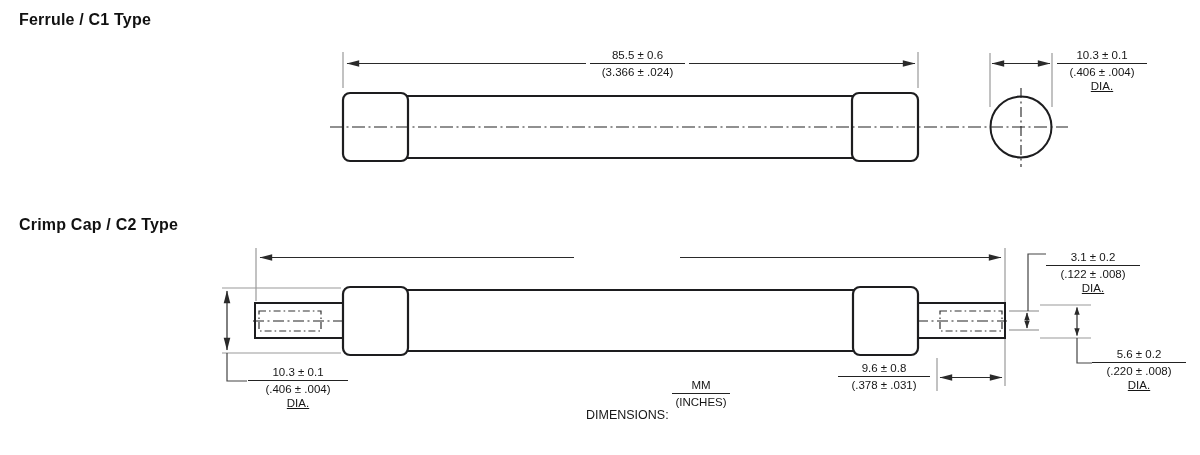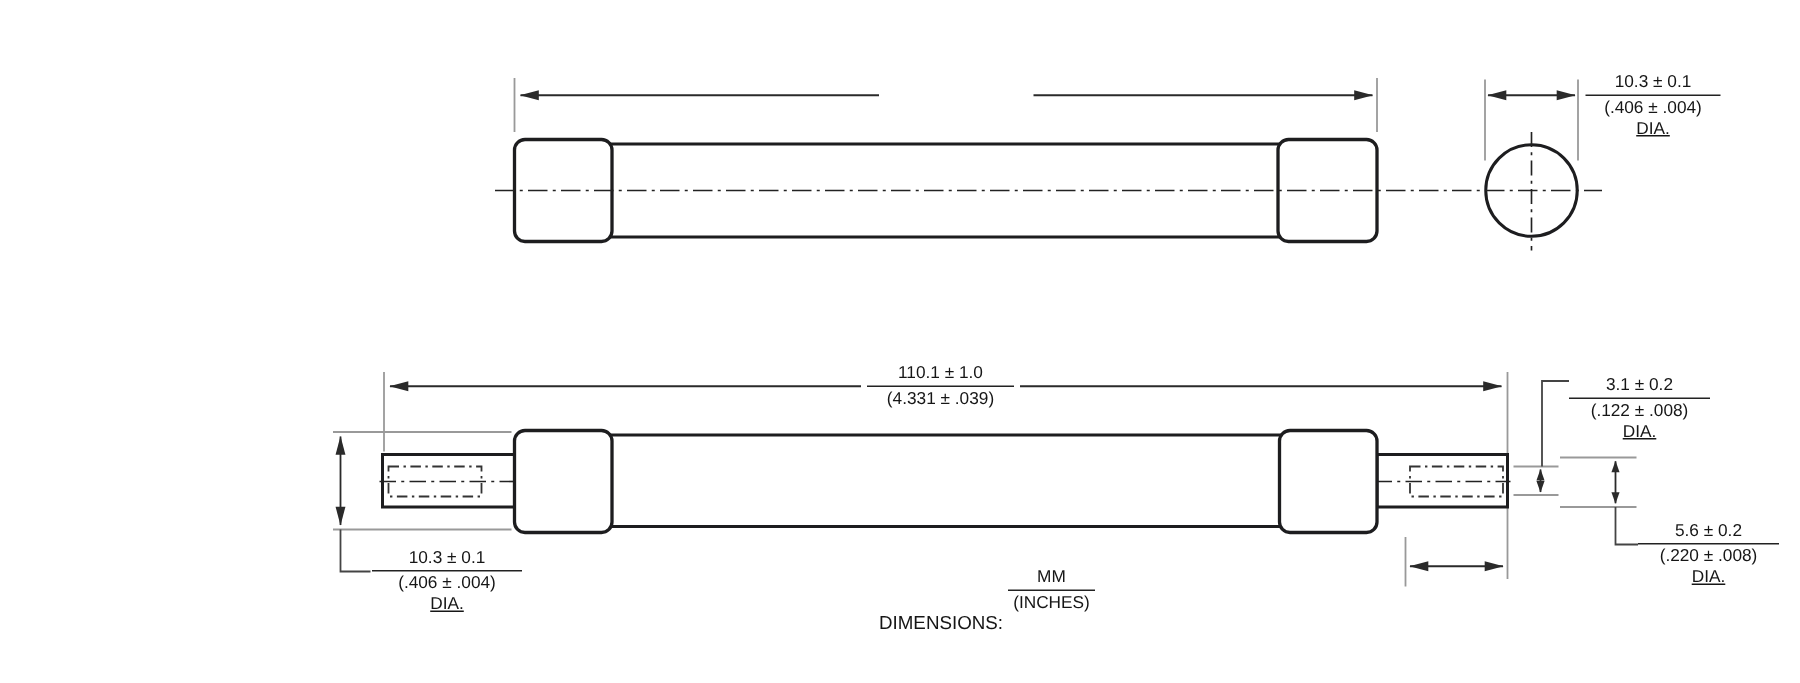--- a/index.html
+++ b/index.html
@@ -83,40 +83,46 @@
       <line x1="1027" y1="313" x2="1027" y2="328" stroke="#2a2a2a" stroke-width="1.2" marker-start="url(#arrS)" marker-end="url(#arrS)"></line>
       <path d="M1028,311 L1028,254 L1046,254" fill="none" stroke="#444" stroke-width="1.2"></path>
 
       <line x1="1040" y1="305" x2="1091" y2="305" stroke="#999" stroke-width="1.2"></line>
       <line x1="1040" y1="338" x2="1091" y2="338" stroke="#999" stroke-width="1.2"></line>
       <line x1="1077" y1="307.5" x2="1077" y2="335.5" stroke="#2a2a2a" stroke-width="1.2" marker-start="url(#arrS)" marker-end="url(#arrS)"></line>
       <path d="M1077,338 L1077,363 L1092,363" fill="none" stroke="#444" stroke-width="1.2"></path>
     </g>
   </svg>
 
+  <div class="title" style="left:19px;top:11px;">Ferrule / C1 Type</div>
 
+  <div class="title" style="left:19px;top:216px;">Crimp Cap / C2 Type</div>
 
+  <div class="frac" style="left:590px;top:49px;width:95px;">
+    <span class="top">85.5 ± 0.6</span>
+    <span class="bot">(3.366 ± .024)</span>
+  </div>
 
   <div class="frac" style="left:1057px;top:49px;width:90px;">
     <span class="top">10.3 ± 0.1</span>
     <span class="bot">(.406 ± .004)</span>
     <span class="dia">DIA.</span>
   </div>
 
-  <div class="frac" style="left:578px;top:243px;width:98px;">
-    <span class="top">110.1 ± 1.0</span>
-    <span class="bot">(4.331 ± .039)</span>
-  </div>
 
   <div class="frac" style="left:248px;top:366px;width:100px;">
     <span class="top">10.3 ± 0.1</span>
     <span class="bot">(.406 ± .004)</span>
     <span class="dia">DIA.</span>
   </div>
 
+  <div class="frac" style="left:838px;top:362px;width:92px;">
+    <span class="top">9.6 ± 0.8</span>
+    <span class="bot">(.378 ± .031)</span>
+  </div>
 
   <div class="frac" style="left:1046px;top:239px;width:94px;margin-top:12px;">
     <span class="top">3.1 ± 0.2</span>
     <span class="bot">(.122 ± .008)</span>
     <span class="dia">DIA.</span>
   </div>
 
   <div class="frac" style="left:1092px;top:348px;width:94px;text-align:center;">
     <span class="top">5.6 ± 0.2</span>
     <span class="bot">(.220 ± .008)</span>

